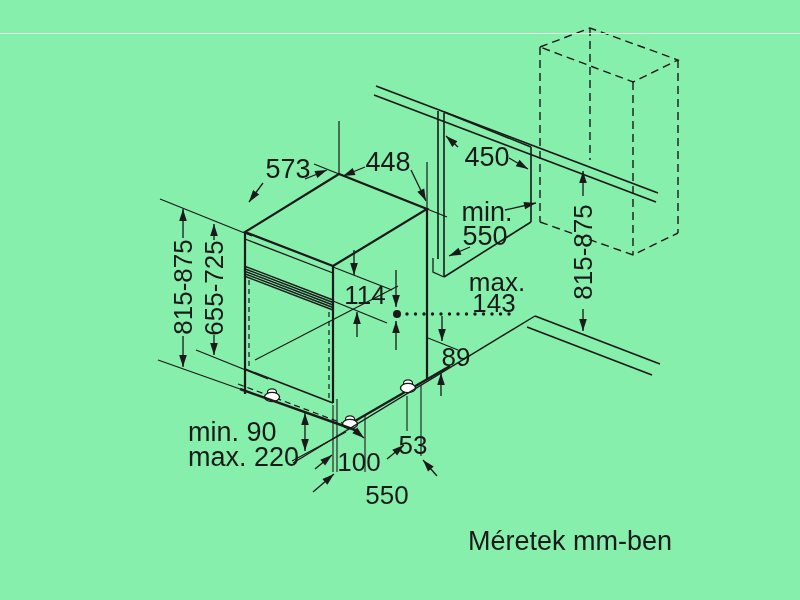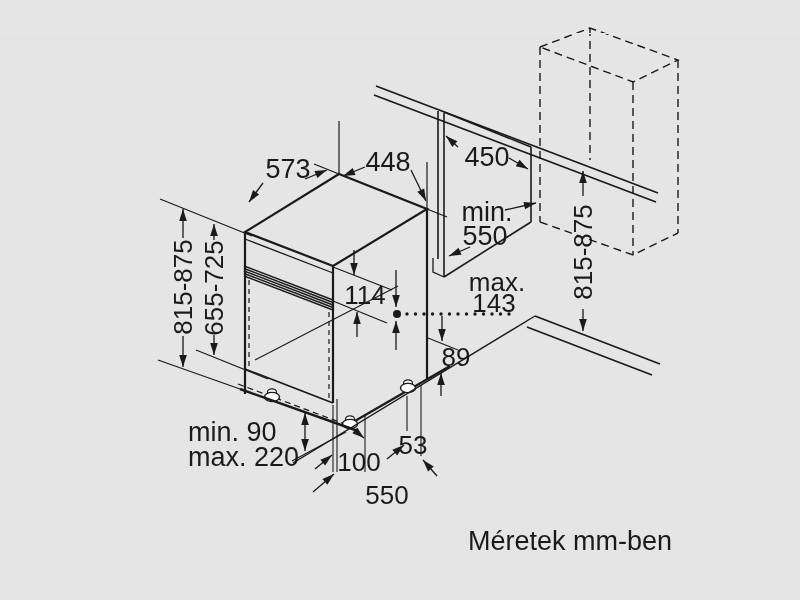--- a/index.html
+++ b/index.html
@@ -1,16 +1,16 @@
 <!DOCTYPE html>
 <html><head>
 <meta charset="utf-8">
 <style>
   html,body{margin:0;padding:0;background:#ffffff;}
-  .stage{position:relative;width:800px;height:600px;background:#e5e5e5;overflow:hidden;
+  .stage{position:relative;width:800px;height:600px;background:#86efac;overflow:hidden;
          font-family:"Liberation Sans", sans-serif;}
   .top-rule{position:absolute;left:0;top:33px;width:800px;height:1px;background:#e9e9e9;}
   svg text{fill:#1a1a1a;font-family:"Liberation Sans", sans-serif;}
   .dim{font-size:26px;}
   .dim27{font-size:27px;}
   .cap{font-size:27px;}
   .ln{stroke:#1a1a1a;fill:none;}
 </style>
 </head>
 <body>

